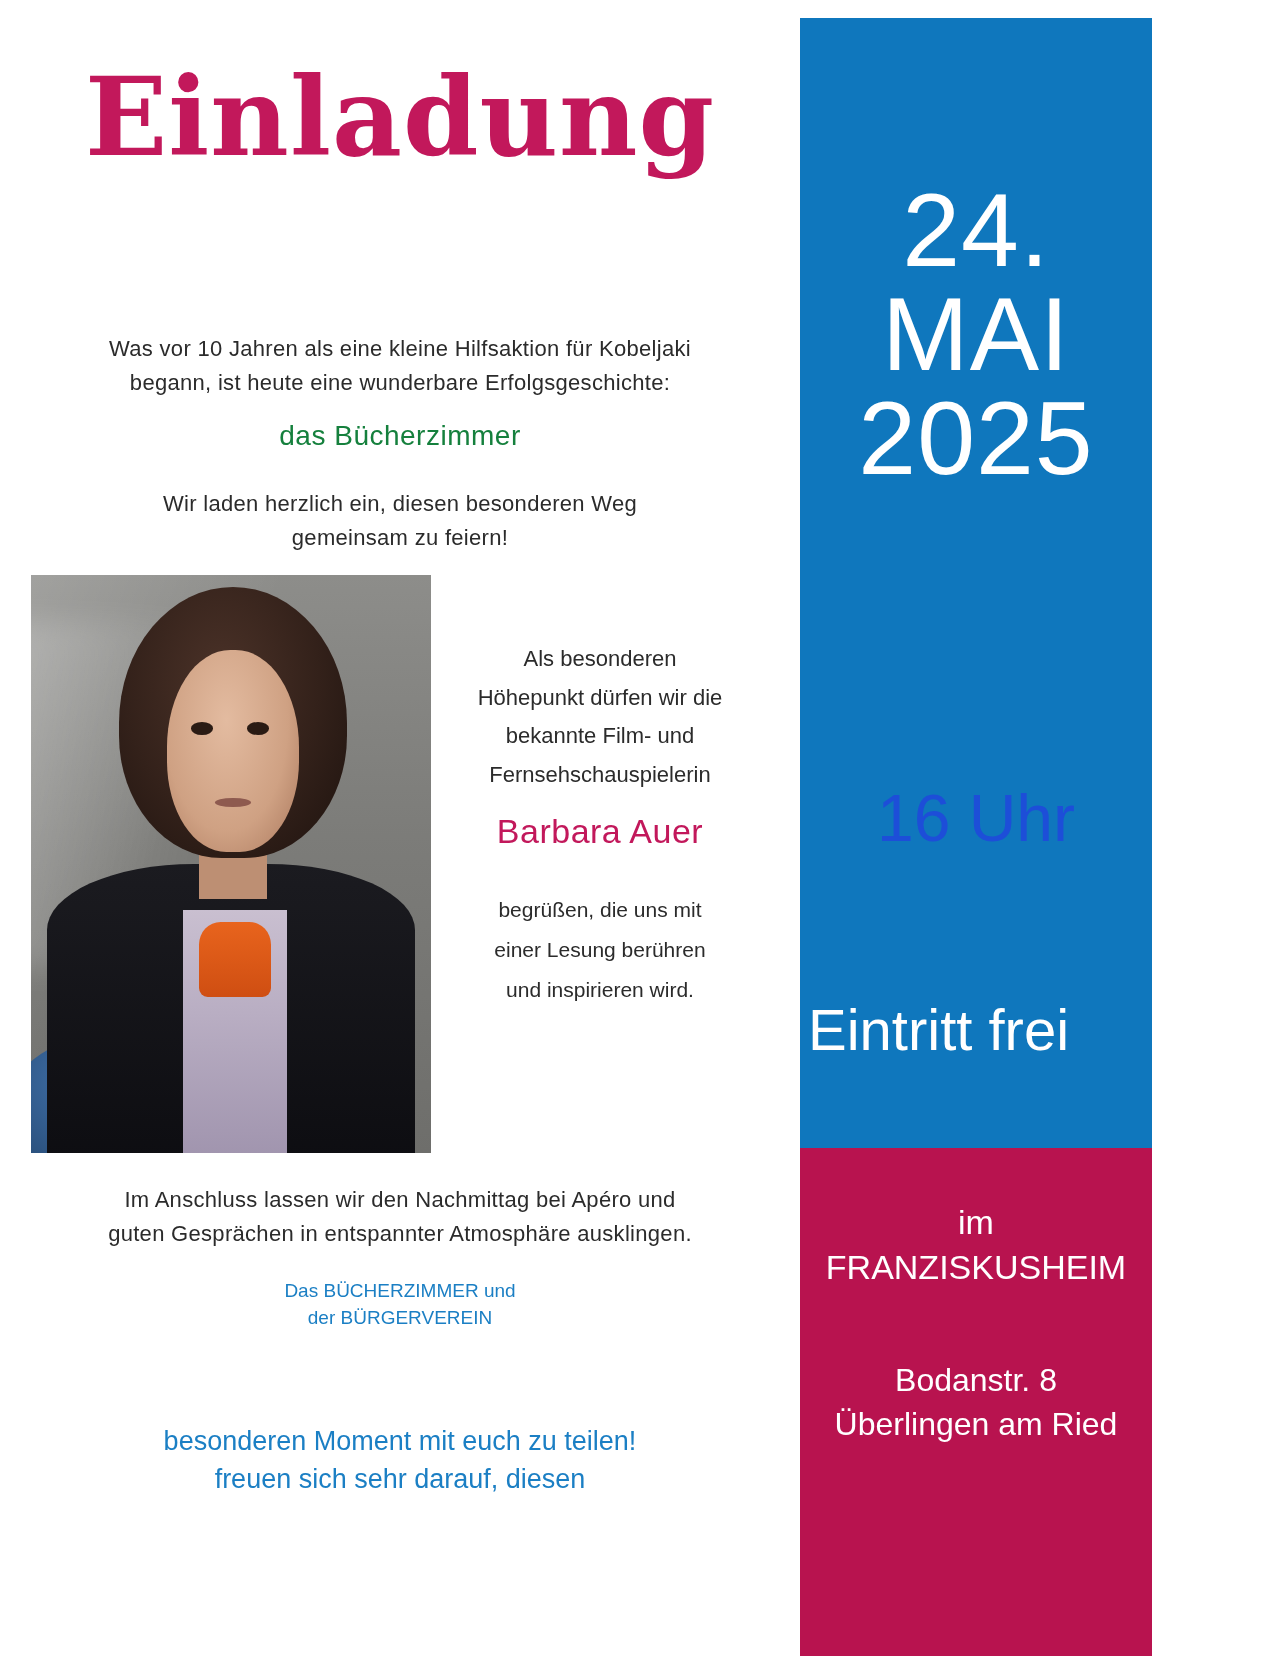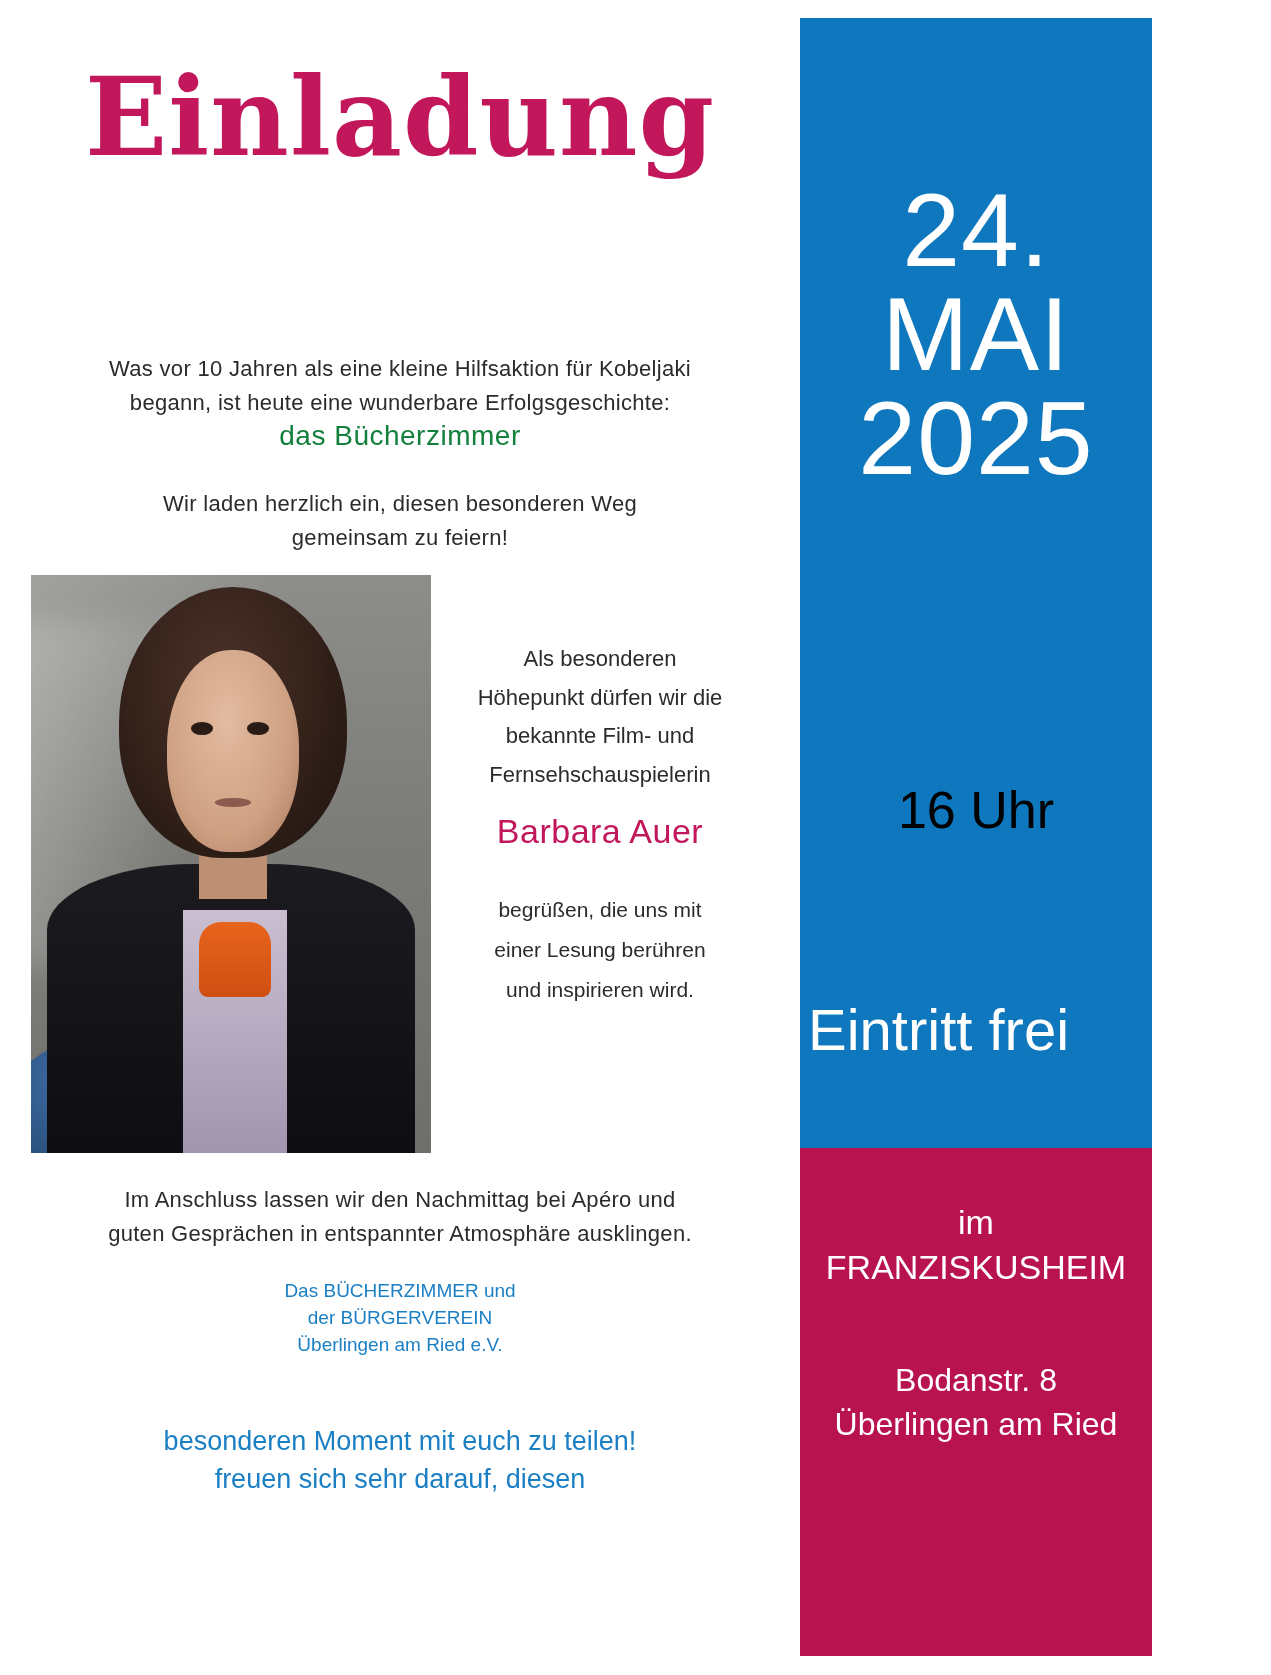--- a/index.html
+++ b/index.html
@@ -44,21 +44,20 @@
     color: #2b2b2b;
     font-size: 22px;
     line-height: 1.55;
     letter-spacing: 0.3px;
   }
 
   #intro-text {
     left: 20px;
     top: 332px;
     width: 760px;
-    margin-top: 20px;
   }
 
   #highlight-buecherzimmer {
     position: absolute;
     left: 20px;
     top: 420px;
     width: 760px;
     text-align: center;
     color: #15803d;
     font-size: 28px;
@@ -276,22 +275,22 @@
   #date-block .line.day { font-size: 104px; }
   #date-block .line.month { font-size: 104px; }
   #date-block .line.year { font-size: 104px; }
 
   #time-text {
     position: absolute;
     left: 0;
     top: 762px;
     width: 352px;
     text-align: center;
-    color: #000000;
-    font-size: 52px;
+    color: #1d4ed8;
+    font-size: 66px;
   }
   #entry-text {
     position: absolute;
     left: 0;
     top: 978px;
     width: 280px;
     text-align: left;
     color: #ffffff;
     font-size: 58px;
     padding-left: 8px;
@@ -369,21 +368,20 @@
   </div>
 
   <div class="body-text" id="after-text">
     <span class="nowrap-line">Im Anschluss lassen wir den Nachmittag bei Apéro und</span>
     <span class="nowrap-line">guten Gesprächen in entspannter Atmosphäre ausklingen.</span>
   </div>
 
   <div id="hosts-text">
     <span class="nowrap-line">Das BÜCHERZIMMER und</span>
     <span class="nowrap-line">der BÜRGERVEREIN</span>
-    <span class="nowrap-line">Überlingen am Ried e.V.</span>
   </div>
 
   <div id="closing-text">
     <span class="nowrap-line">besonderen Moment mit euch zu teilen!</span>
     <span class="nowrap-line">freuen sich sehr darauf, diesen</span>
   </div>
 
 </div>
 
 <div id="right-banner">

